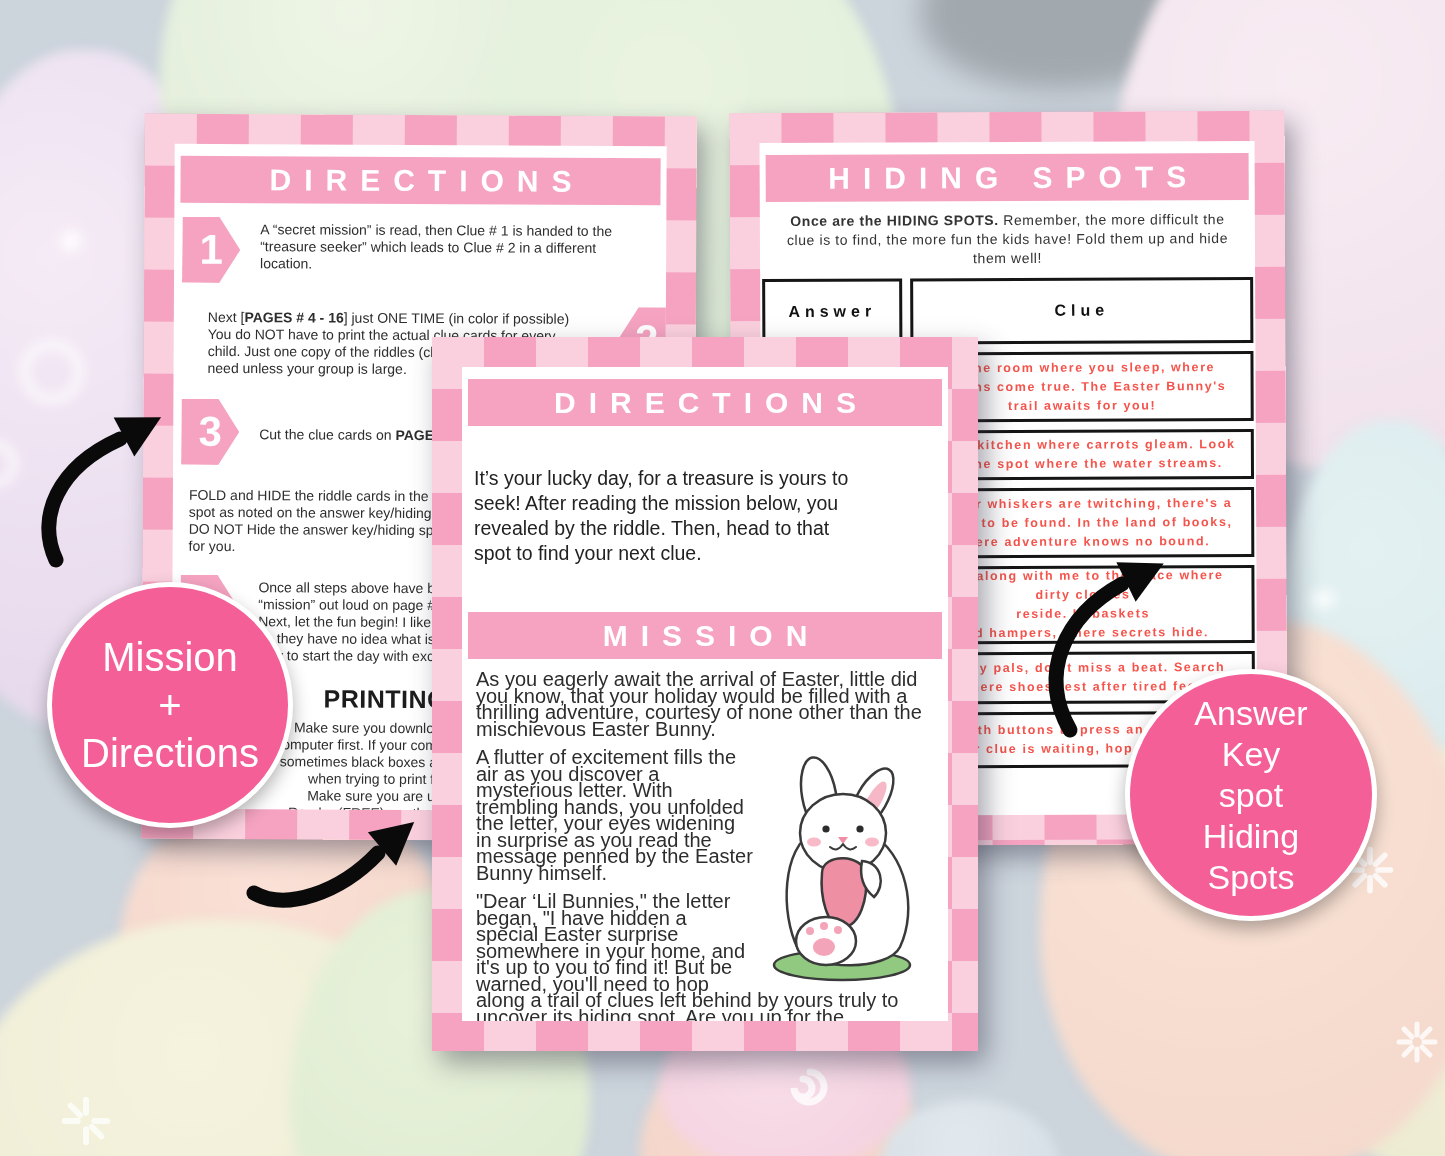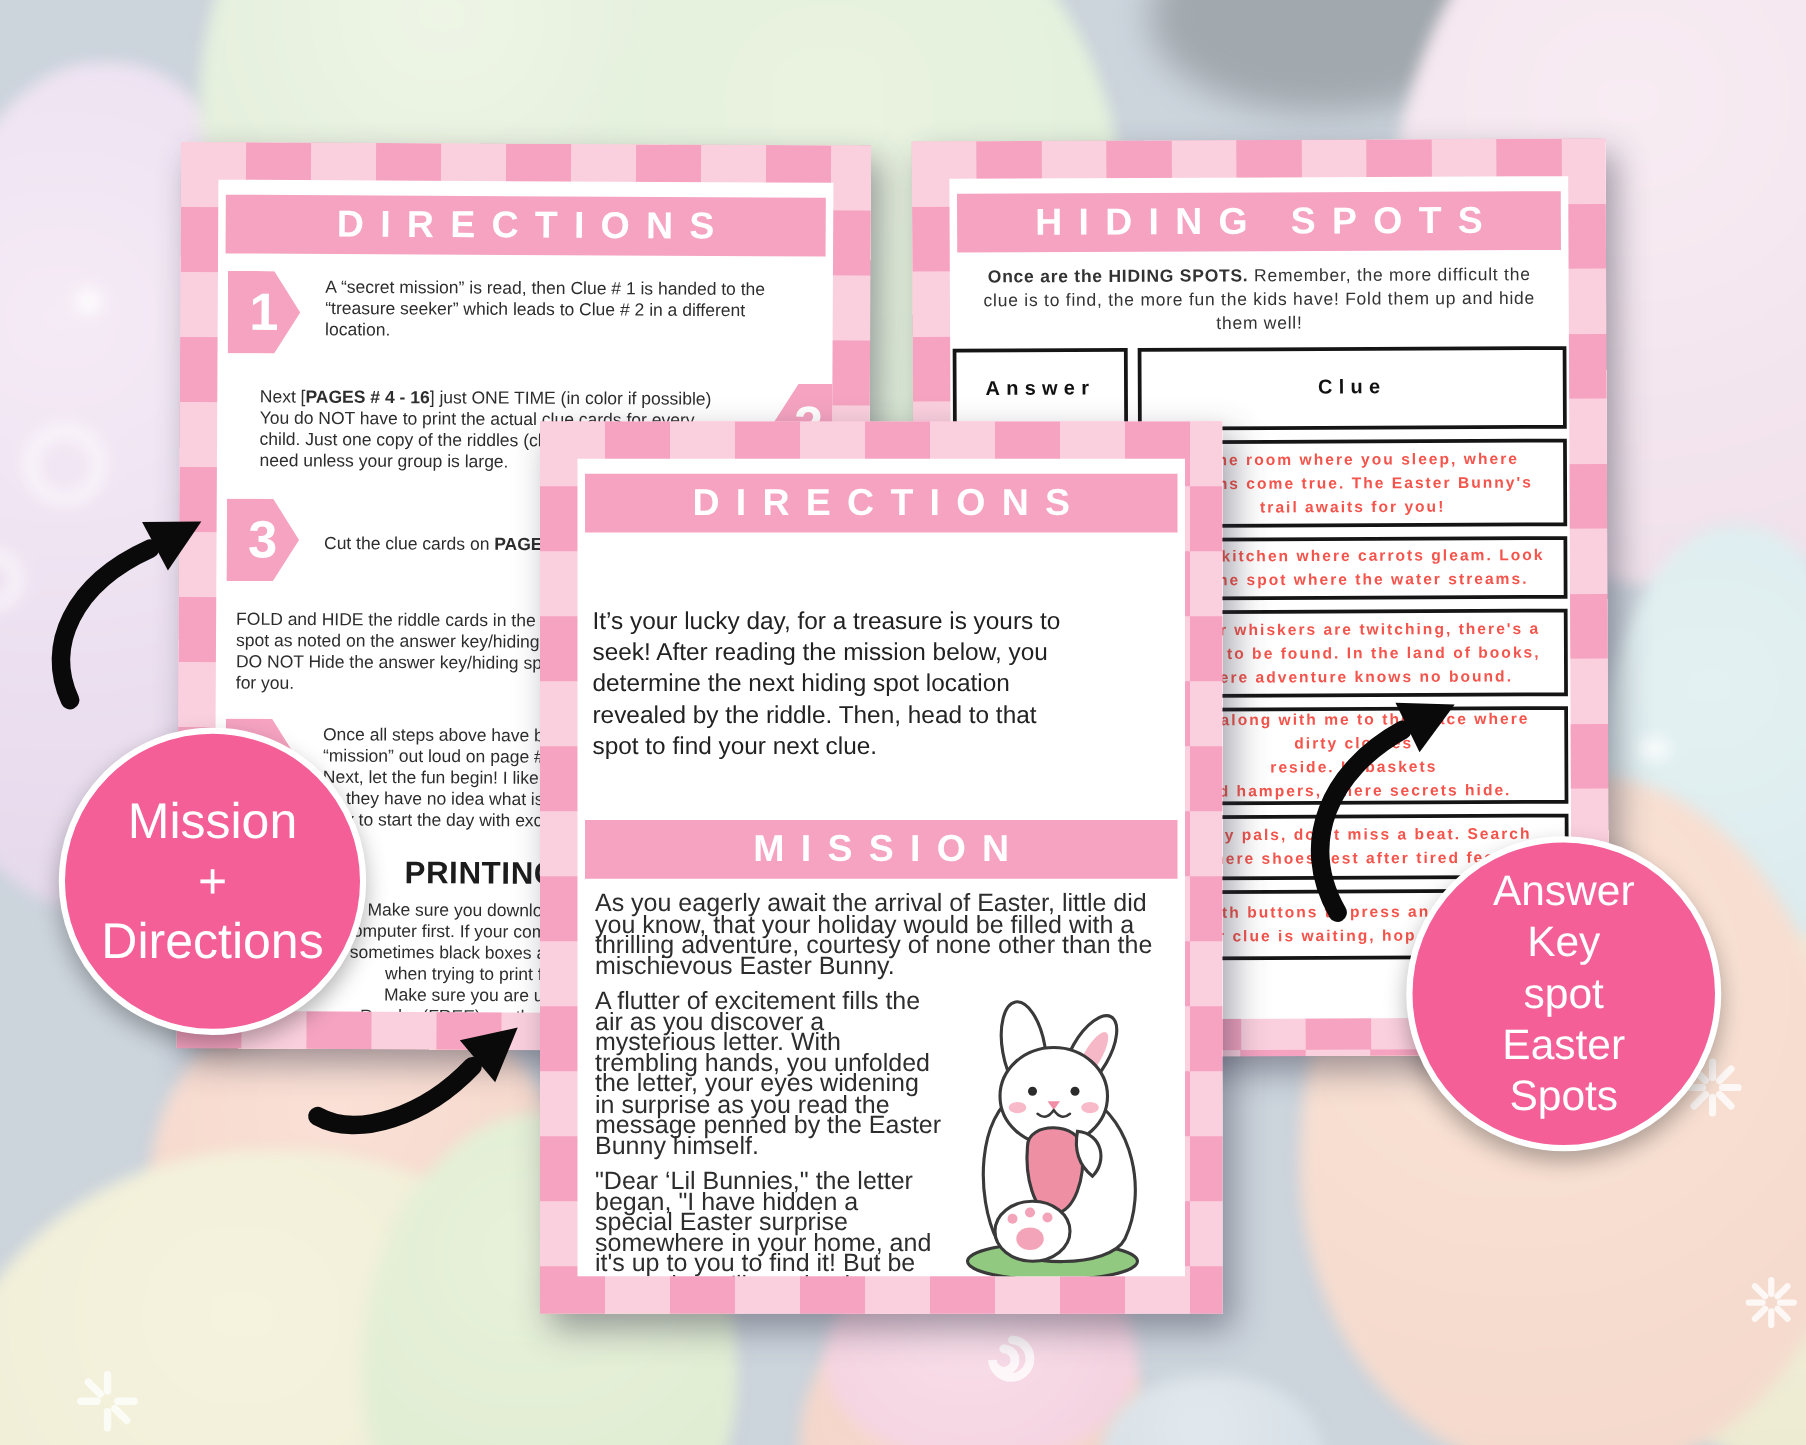--- a/index.html
+++ b/index.html
@@ -35,21 +35,21 @@
   .tbl{margin:10px 2px 0;}
   .trow{display:flex;gap:8px;margin-top:8px;}
   .cell{border:3px solid #151515;background:#fff;box-sizing:border-box;
         display:flex;align-items:center;justify-content:center;}
   .c-ans{flex:0 0 140px;}
   .c-clue{flex:1;}
   .hdr-cell{font-weight:bold;color:#111;font-size:16px;letter-spacing:5px;}
   .clue-txt{color:#f4544b;font-weight:bold;font-size:12.5px;letter-spacing:1.6px;line-height:19px;
             text-align:center;white-space:pre-line;padding:6px 8px;}
   
-  .cp-para{margin:59px 12px 0;font-size:19.5px;line-height:25px;color:#222;}
+  .cp-para{margin:40px 12px 0;font-size:19.5px;line-height:25px;color:#222;}
   .mission-bar{margin-top:46px;}
   .mission-body{margin:12px 14px 0;font-size:20px;line-height:16.5px;color:#2d2d2d;}
   .mission-body p{margin:0 0 12px 0;}
   .bunny-float{float:right;width:172px;height:232px;margin:4px 0 0 8px;}
   
   .circle-badge{position:absolute;border-radius:50%;background:#f45f97;border:5px solid #fff;
                 box-shadow:0 8px 18px rgba(0,0,0,.3);color:#fff;display:flex;flex-direction:column;
                 align-items:center;justify-content:center;text-align:center;z-index:6;}
   .cb-left{left:47px;top:582px;width:236px;height:236px;font-size:40px;line-height:48px;}
   .cb-right{left:1125px;top:669px;width:242px;height:242px;font-size:34px;line-height:41px;}
@@ -229,21 +229,20 @@
       </div>
     </div>
   </div>
 
   <div class="page page-center">
     <div class="page-inner">
       <div class="bar">DIRECTIONS</div>
       <div class="cp-para">
         <div>It’s your lucky day, for a treasure is yours to</div>
         <div>seek! After reading the mission below, you</div>
-        <div>determine the next hiding spot location</div>
         <div>revealed by the riddle. Then, head to that</div>
         <div>spot to find your next clue.</div>
       </div>
       <div class="bar mission-bar">MISSION</div>
       <div class="mission-body">
         <p>As you eagerly await the arrival of Easter, little did you know, that your holiday would be filled with a thrilling adventure, courtesy of none other than the mischievous Easter Bunny.</p>
         <div class="bunny-float">
           <svg width="172" height="232" viewBox="0 0 172 232">
             <ellipse cx="80" cy="212" rx="68" ry="15" fill="#90c97f" stroke="#3a3a3a" stroke-width="2.5"></ellipse>
             <ellipse cx="57" cy="42" rx="17" ry="38" fill="#fff" stroke="#3a3a3a" stroke-width="2.5" transform="rotate(-10 57 42)"></ellipse>
@@ -293,17 +292,17 @@
 
   <div class="circle-badge cb-left">
     <div>Mission</div>
     <div>+</div>
     <div>Directions</div>
   </div>
   <div class="circle-badge cb-right">
     <div>Answer</div>
     <div>Key</div>
     <div>spot</div>
-    <div>Easter</div>
+    <div>Hiding</div>
     <div>Spots</div>
   </div>
 
 </div>
 
 </body></html>

